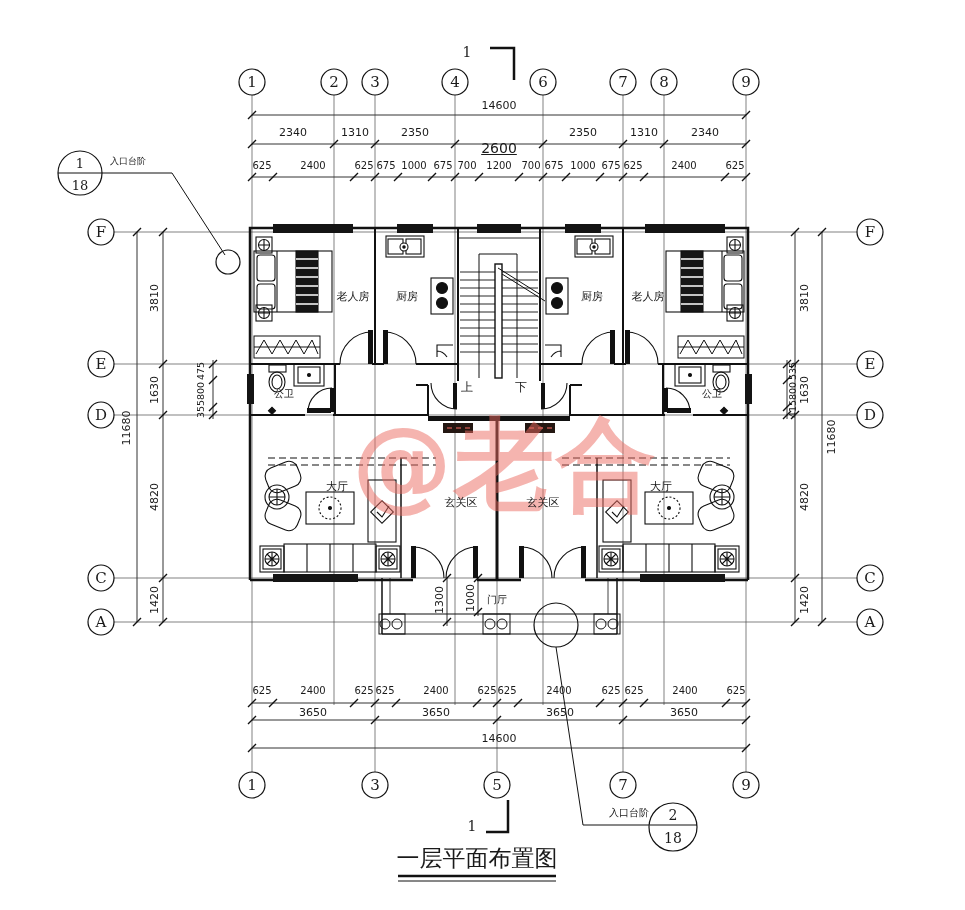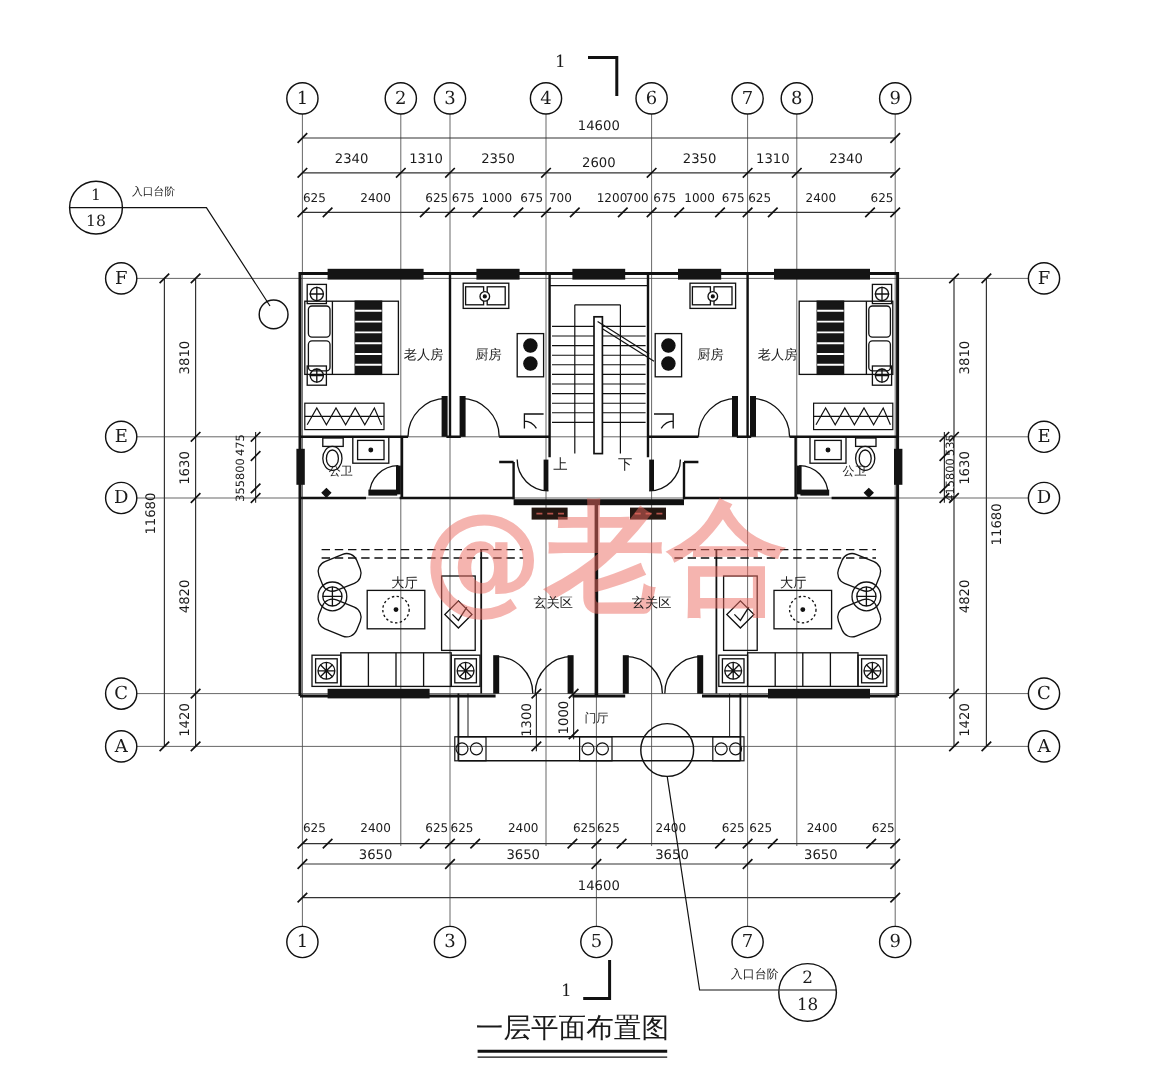--- a/index.html
+++ b/index.html
@@ -337,32 +337,32 @@
       <span class="t serif" style="left: 101px; top: 622px; font-size: 15px; transform: translate(-50%, -50%);">A</span>
       <span class="t serif" style="left: 870px; top: 232px; font-size: 15px; transform: translate(-50%, -50%);">F</span>
       <span class="t serif" style="left: 870px; top: 364px; font-size: 15px; transform: translate(-50%, -50%);">E</span>
       <span class="t serif" style="left: 870px; top: 415px; font-size: 15px; transform: translate(-50%, -50%);">D</span>
       <span class="t serif" style="left: 870px; top: 578px; font-size: 15px; transform: translate(-50%, -50%);">C</span>
       <span class="t serif" style="left: 870px; top: 622px; font-size: 15px; transform: translate(-50%, -50%);">A</span>
       <span class="t" style="left: 499px; top: 105px; font-size: 11px; transform: translate(-50%, -50%);">14600</span>
       <span class="t" style="left: 293px; top: 132px; font-size: 11px; transform: translate(-50%, -50%);">2340</span>
       <span class="t" style="left: 355px; top: 132px; font-size: 11px; transform: translate(-50%, -50%);">1310</span>
       <span class="t" style="left: 415px; top: 132px; font-size: 11px; transform: translate(-50%, -50%);">2350</span>
-      <span class="t" style="left: 499px; top: 136px; font-size: 11px; transform: translate(-50%, -50%);">2600</span>
+      <span class="t" style="left: 499px; top: 148px; font-size: 14px; transform: translate(-50%, -50%); text-decoration: underline;">2600</span>
       <span class="t" style="left: 583px; top: 132px; font-size: 11px; transform: translate(-50%, -50%);">2350</span>
       <span class="t" style="left: 644px; top: 132px; font-size: 11px; transform: translate(-50%, -50%);">1310</span>
       <span class="t" style="left: 705px; top: 132px; font-size: 11px; transform: translate(-50%, -50%);">2340</span>
       <span class="t" style="left: 262px; top: 166px; font-size: 10px; transform: translate(-50%, -50%);">625</span>
       <span class="t" style="left: 313px; top: 166px; font-size: 10px; transform: translate(-50%, -50%);">2400</span>
       <span class="t" style="left: 364px; top: 166px; font-size: 10px; transform: translate(-50%, -50%);">625</span>
       <span class="t" style="left: 386px; top: 166px; font-size: 10px; transform: translate(-50%, -50%);">675</span>
       <span class="t" style="left: 414px; top: 166px; font-size: 10px; transform: translate(-50%, -50%);">1000</span>
       <span class="t" style="left: 443px; top: 166px; font-size: 10px; transform: translate(-50%, -50%);">675</span>
       <span class="t" style="left: 467px; top: 166px; font-size: 10px; transform: translate(-50%, -50%);">700</span>
-      <span class="t" style="left: 510px; top: 166px; font-size: 10px; transform: translate(-50%, -50%);">1200</span>
+      <span class="t" style="left: 499px; top: 166px; font-size: 10px; transform: translate(-50%, -50%);">1200</span>
       <span class="t" style="left: 531px; top: 166px; font-size: 10px; transform: translate(-50%, -50%);">700</span>
       <span class="t" style="left: 554px; top: 166px; font-size: 10px; transform: translate(-50%, -50%);">675</span>
       <span class="t" style="left: 583px; top: 166px; font-size: 10px; transform: translate(-50%, -50%);">1000</span>
       <span class="t" style="left: 611px; top: 166px; font-size: 10px; transform: translate(-50%, -50%);">675</span>
       <span class="t" style="left: 633px; top: 166px; font-size: 10px; transform: translate(-50%, -50%);">625</span>
       <span class="t" style="left: 684px; top: 166px; font-size: 10px; transform: translate(-50%, -50%);">2400</span>
       <span class="t" style="left: 735px; top: 166px; font-size: 10px; transform: translate(-50%, -50%);">625</span>
       <span class="t" style="left: 126px; top: 428px; font-size: 11px; transform: translate(-50%, -50%) rotate(-90deg);">11680</span>
       <span class="t" style="left: 154px; top: 298px; font-size: 11px; transform: translate(-50%, -50%) rotate(-90deg);">3810</span>
       <span class="t" style="left: 154px; top: 390px; font-size: 11px; transform: translate(-50%, -50%) rotate(-90deg);">1630</span>

